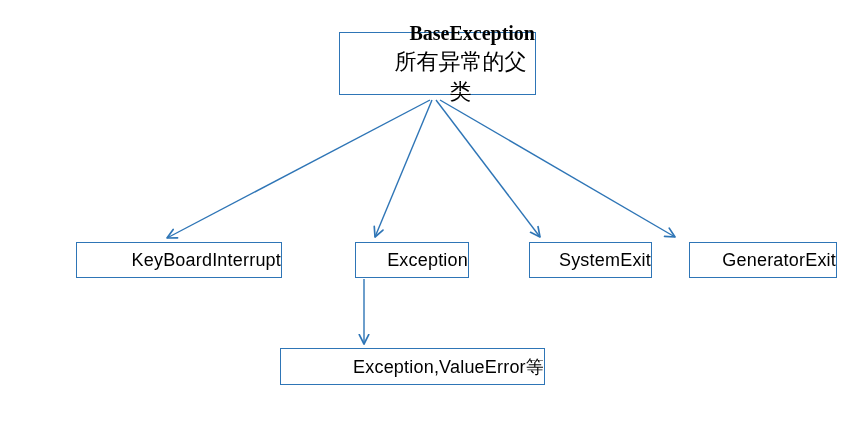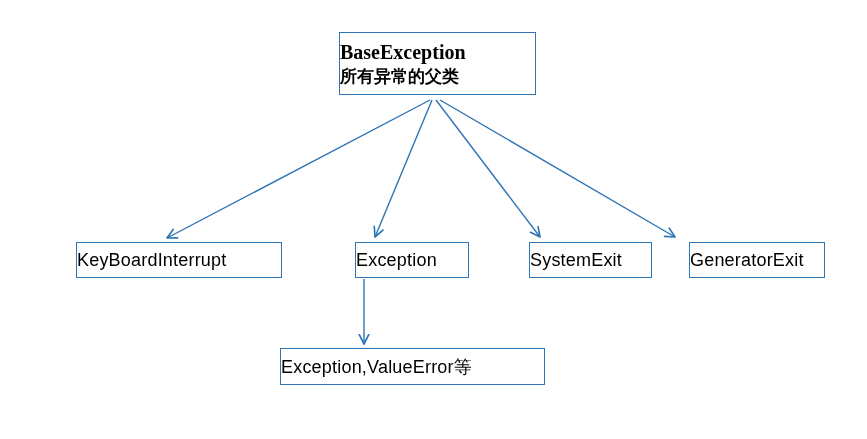--- a/index.html
+++ b/index.html
@@ -24,40 +24,41 @@
     pointer-events: none;
   }
   .node {
     position: absolute;
     box-sizing: border-box;
     border: 1px solid #2e75b6;
     background: #ffffff;
     color: #000000;
     display: flex;
     flex-direction: column;
-    align-items: flex-start;
+    align-items: flex-end;
     justify-content: center;
     text-align: center;
+    padding-left: 46px;
   }
   .node.child {
     font-size: 18px;
     font-weight: 400;
     letter-spacing: 0.2px;
     margin-left: 48px;
   }
   .node.root {
     font-family: "Liberation Serif", "DejaVu Serif", serif;
     font-size: 20px;
     font-weight: 700;
     line-height: 1.35;
   }
   .node.root .subtitle {
     font-family: "Liberation Sans", "DejaVu Sans", sans-serif;
-    font-size: 17px;
-    font-weight: 700;
+    font-size: 22px;
+    font-weight: 400;
   }
 </style>
 </head>
 <body>
 
 <div class="canvas">
 
   <svg class="arrows" width="867" height="439" viewBox="0 0 867 439" xmlns="http://www.w3.org/2000/svg">
     <defs>
       <marker id="arrowhead" viewBox="0 0 12 12" refX="10" refY="6" markerWidth="9" markerHeight="9" orient="auto-start-reverse">
@@ -75,17 +76,17 @@
     <div class="title">BaseException</div>
     <div class="subtitle">所有异常的父类</div>
   </div>
 
   <div class="node child" style="left:28px; top:242px; width:206px; height:36px;">KeyBoardInterrupt</div>
 
   <div class="node child" style="left:307px; top:242px; width:114px; height:36px;">Exception</div>
 
   <div class="node child" style="left:481px; top:242px; width:123px; height:36px;">SystemExit</div>
 
-  <div class="node child" style="left:641px; top:242px; width:136px; height:36px;">GeneratorExit</div>
+  <div class="node child" style="left:641px; top:242px; width:148px; height:36px;">GeneratorExit</div>
 
   <div class="node child" style="left:232px; top:348px; width:265px; height:37px;">Exception,ValueError等</div>
 
 </div>
 
 </body></html>

